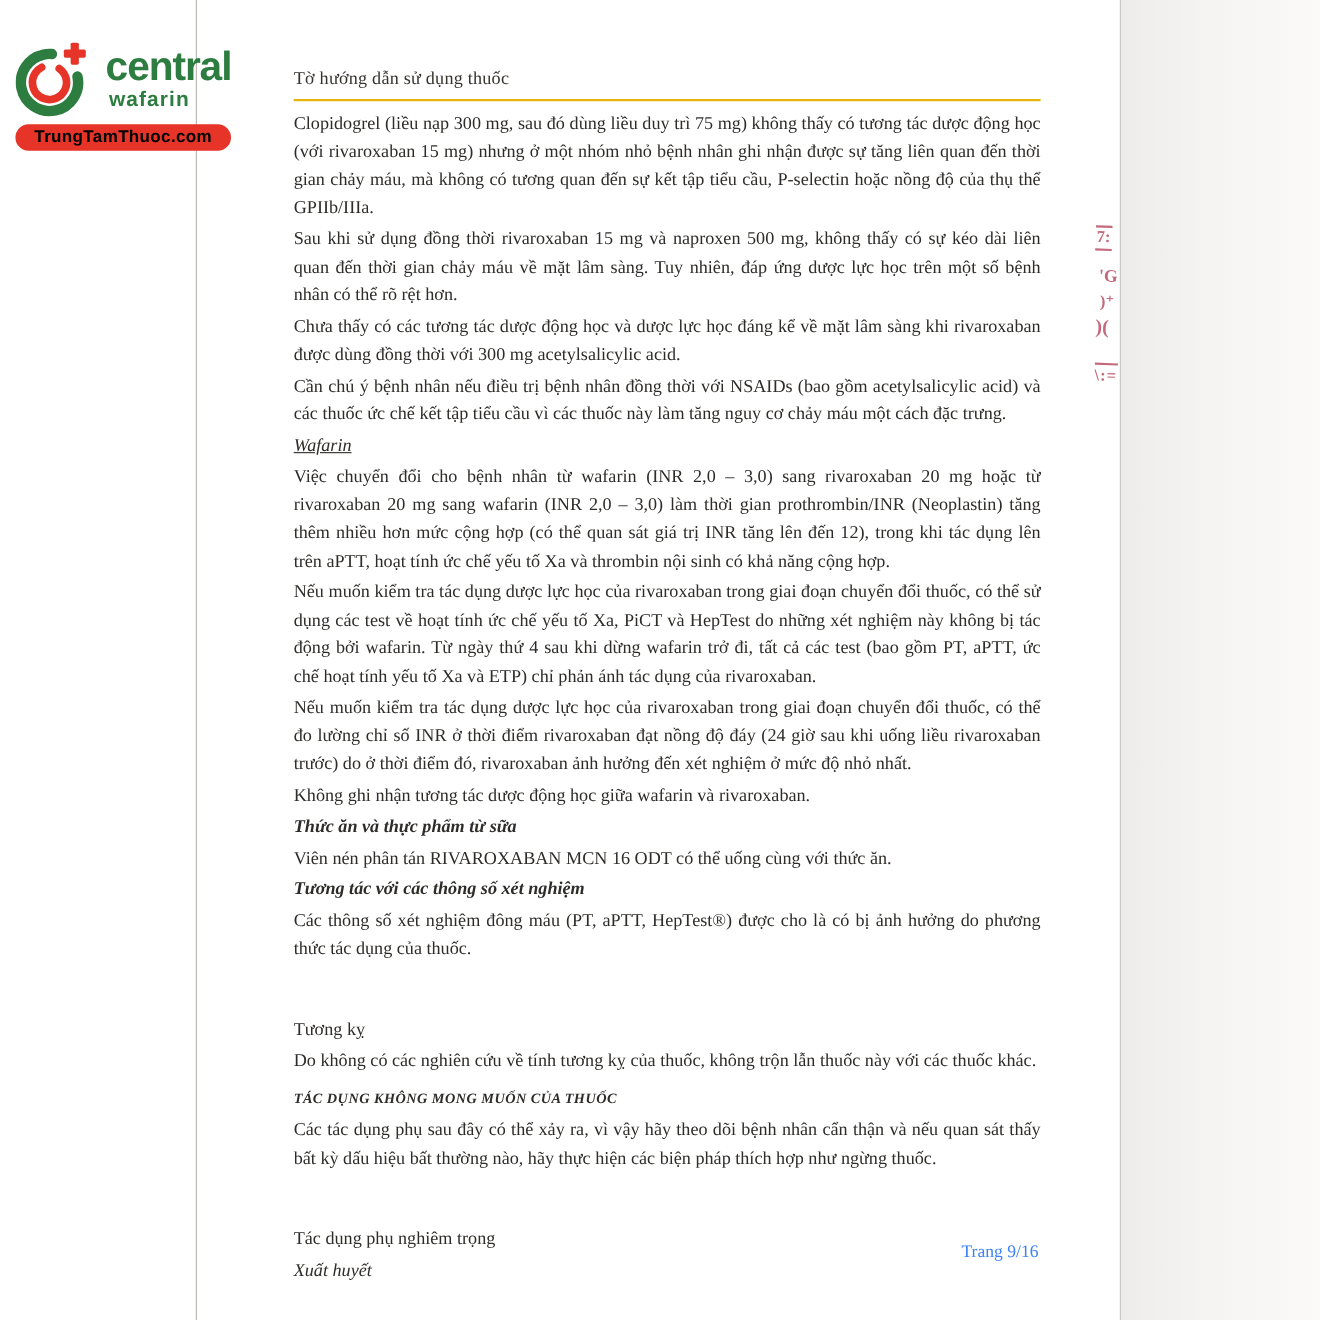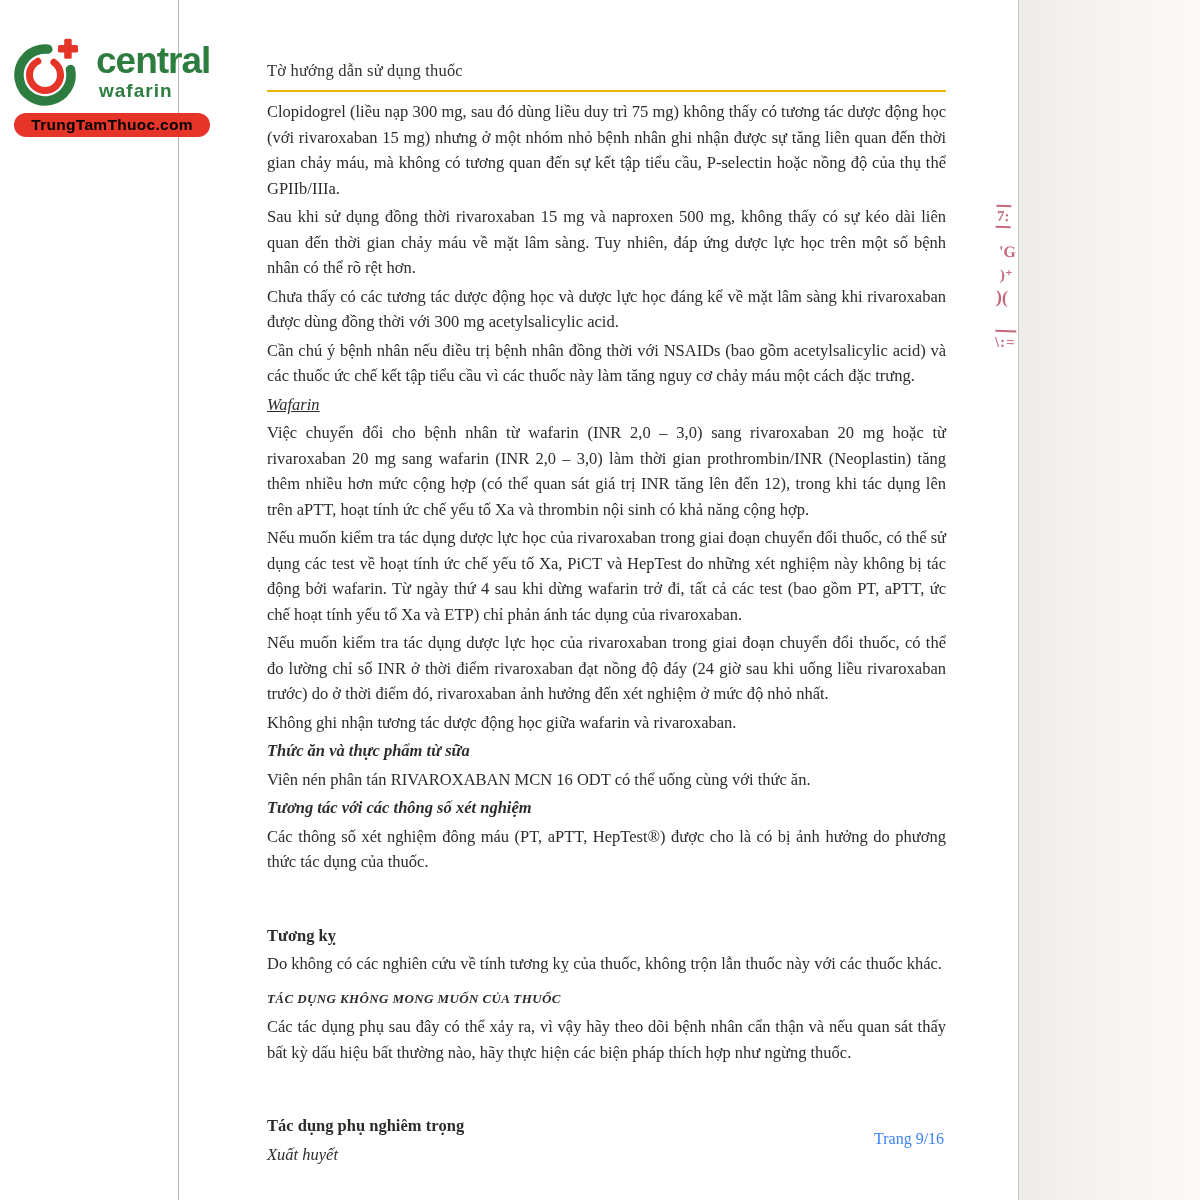--- a/index.html
+++ b/index.html
@@ -29,21 +29,21 @@
     display:flex;align-items:center;justify-content:center;color:#000000;font-weight:bold;font-size:15.5px;letter-spacing:.3px;}
 
   
   .doc{position:absolute;left:267px;top:61px;width:679px;}
   .doc-header{font-size:16.5px;color:#36332f;padding-bottom:9px;border-bottom:2px solid #eab308;letter-spacing:.2px;}
   .doc-body{margin-top:7px;}
   .blk{font-size:16.5px;line-height:25.5px;margin:0 0 3px 0;}
   .p{text-align:justify;}
   .h-italic-u{font-style:italic;text-decoration:underline;}
   .h-bold-italic{font-weight:bold;font-style:italic;}
-  .h-bold{font-weight:bold;margin-top:48px;}
+  .h-bold{font-weight:normal;margin-top:48px;}
   .h-italic{font-style:italic;}
   .h-caps{font-weight:bold;font-size:13px;letter-spacing:.4px;margin-top:9px;font-style:italic;}
 
   .page-number{position:absolute;left:874px;top:1130px;font-size:16px;color:#3b82f6;}
 
   
   .stamp-frag{position:absolute;color:var(--stamp);font-size:15px;line-height:1;transform:rotate(2deg);font-weight:bold;}
   .frag-0{left:996px;top:205px;border-top:2px solid var(--stamp);border-bottom:2px solid var(--stamp);padding:2px 1px;}
   .frag-1{left:999px;top:244px;font-size:16px;}
   .frag-2{left:1000px;top:268px;}

